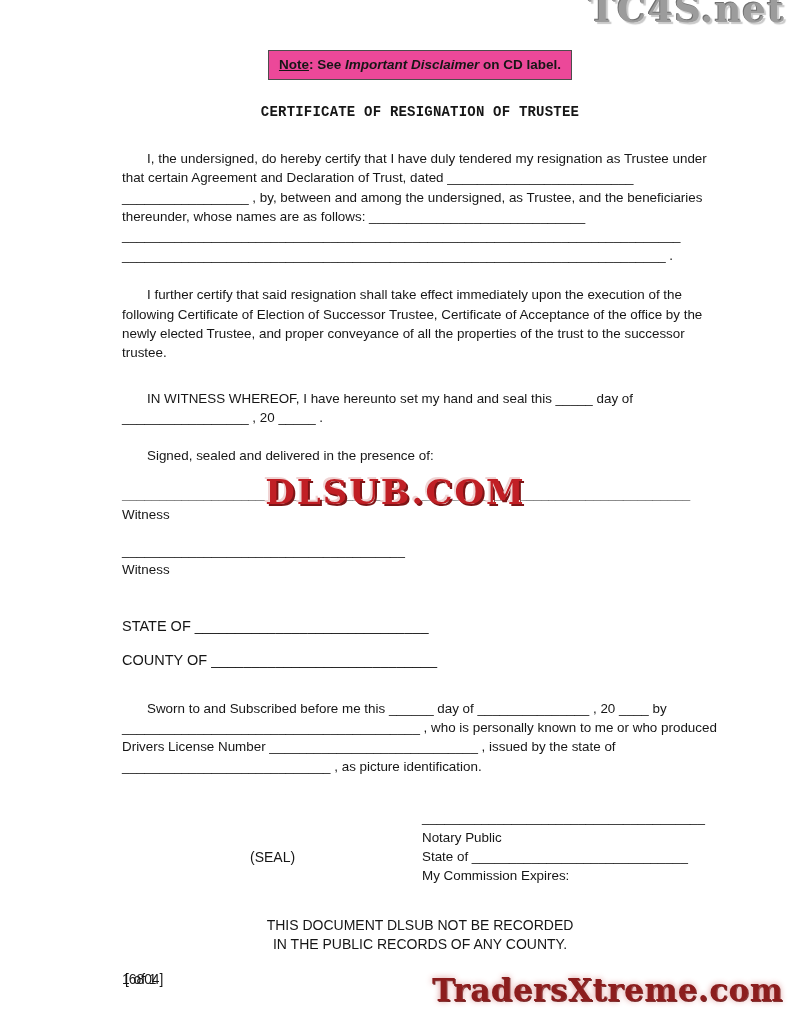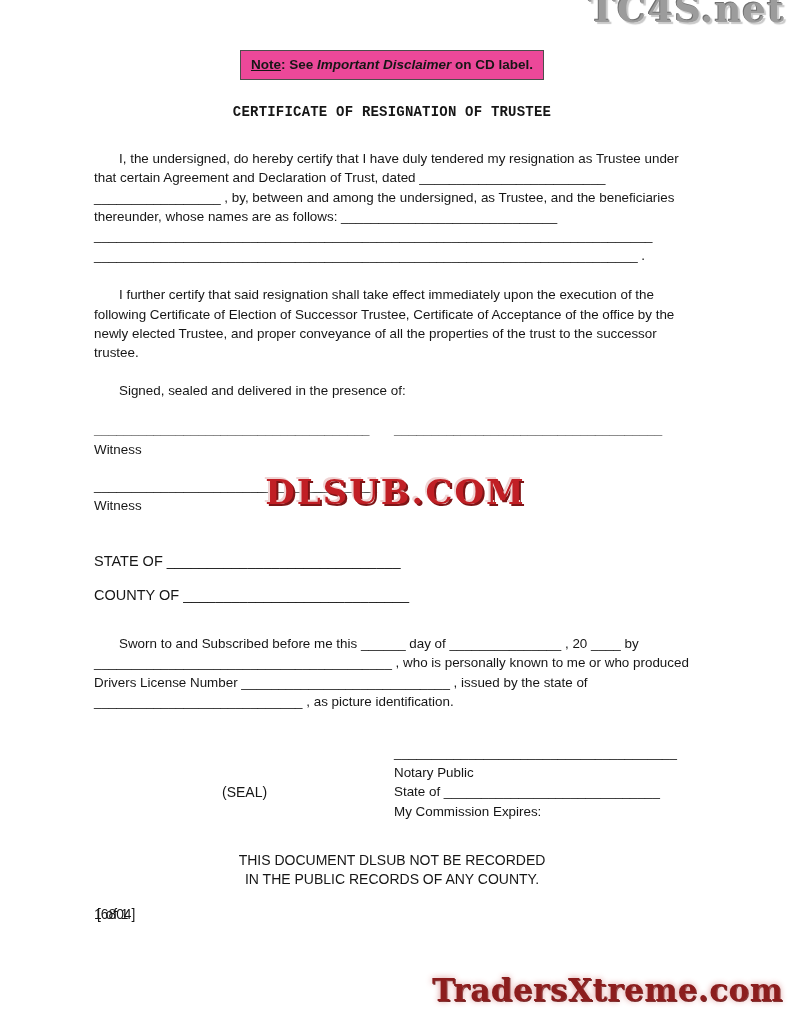--- a/index.html
+++ b/index.html
@@ -7,20 +7,21 @@
   .page {
     position: relative;
     width: 791px;
     height: 1024px;
     background: #ffffff;
     overflow: hidden;
     font-family: "Liberation Sans", sans-serif;
     font-size: 13.4px;
     line-height: 19.4px;
     color: #161616;
+    padding-left: 28px;
   }
   .content { margin-left: 94px; width: 596px; padding-top: 50px; }
 
   .note-wrap { text-align: center; }
   .note-box {
     display: inline-block;
     border: 1px solid #4d4d4d;
     padding: 4px 10px 5px 10px;
     font-weight: bold;
     font-size: 13.5px;
@@ -107,20 +108,21 @@
     <div class="note-wrap">
       <div class="note-box"><span class="note-label">Note</span><span>: See </span><span class="note-emph">Important Disclaimer</span><span> on CD label.</span></div>
     </div>
 
     <h1 class="title">CERTIFICATE OF RESIGNATION OF TRUSTEE</h1>
 
     <p class="para indent p1">I, the undersigned, do hereby certify that I have duly tendered my resignation as Trustee under that certain Agreement and Declaration of Trust, dated _________________________ _________________ , by, between and among the undersigned, as Trustee, and the beneficiaries thereunder, whose names are as follows: _____________________________ ___________________________________________________________________________ _________________________________________________________________________ .</p>
 
     <p class="para indent p2">I further certify that said resignation shall take effect immediately upon the execution of the following Certificate of Election of Successor Trustee, Certificate of Acceptance of the office by the newly elected Trustee, and proper conveyance of all the properties of the trust to the successor trustee.</p>
 
+    <p class="para indent p3">IN WITNESS WHEREOF, I have hereunto set my hand and seal this _____ day of _________________ , 20 _____ .</p>
 
     <p class="para indent p4">Signed, sealed and delivered in the presence of:</p>
 
     <div class="sig-row">
       <div class="sig-col-left">
         <div>_____________________________________</div>
       </div>
       <div class="sig-col-right">
         <div>____________________________________</div>
       </div>

